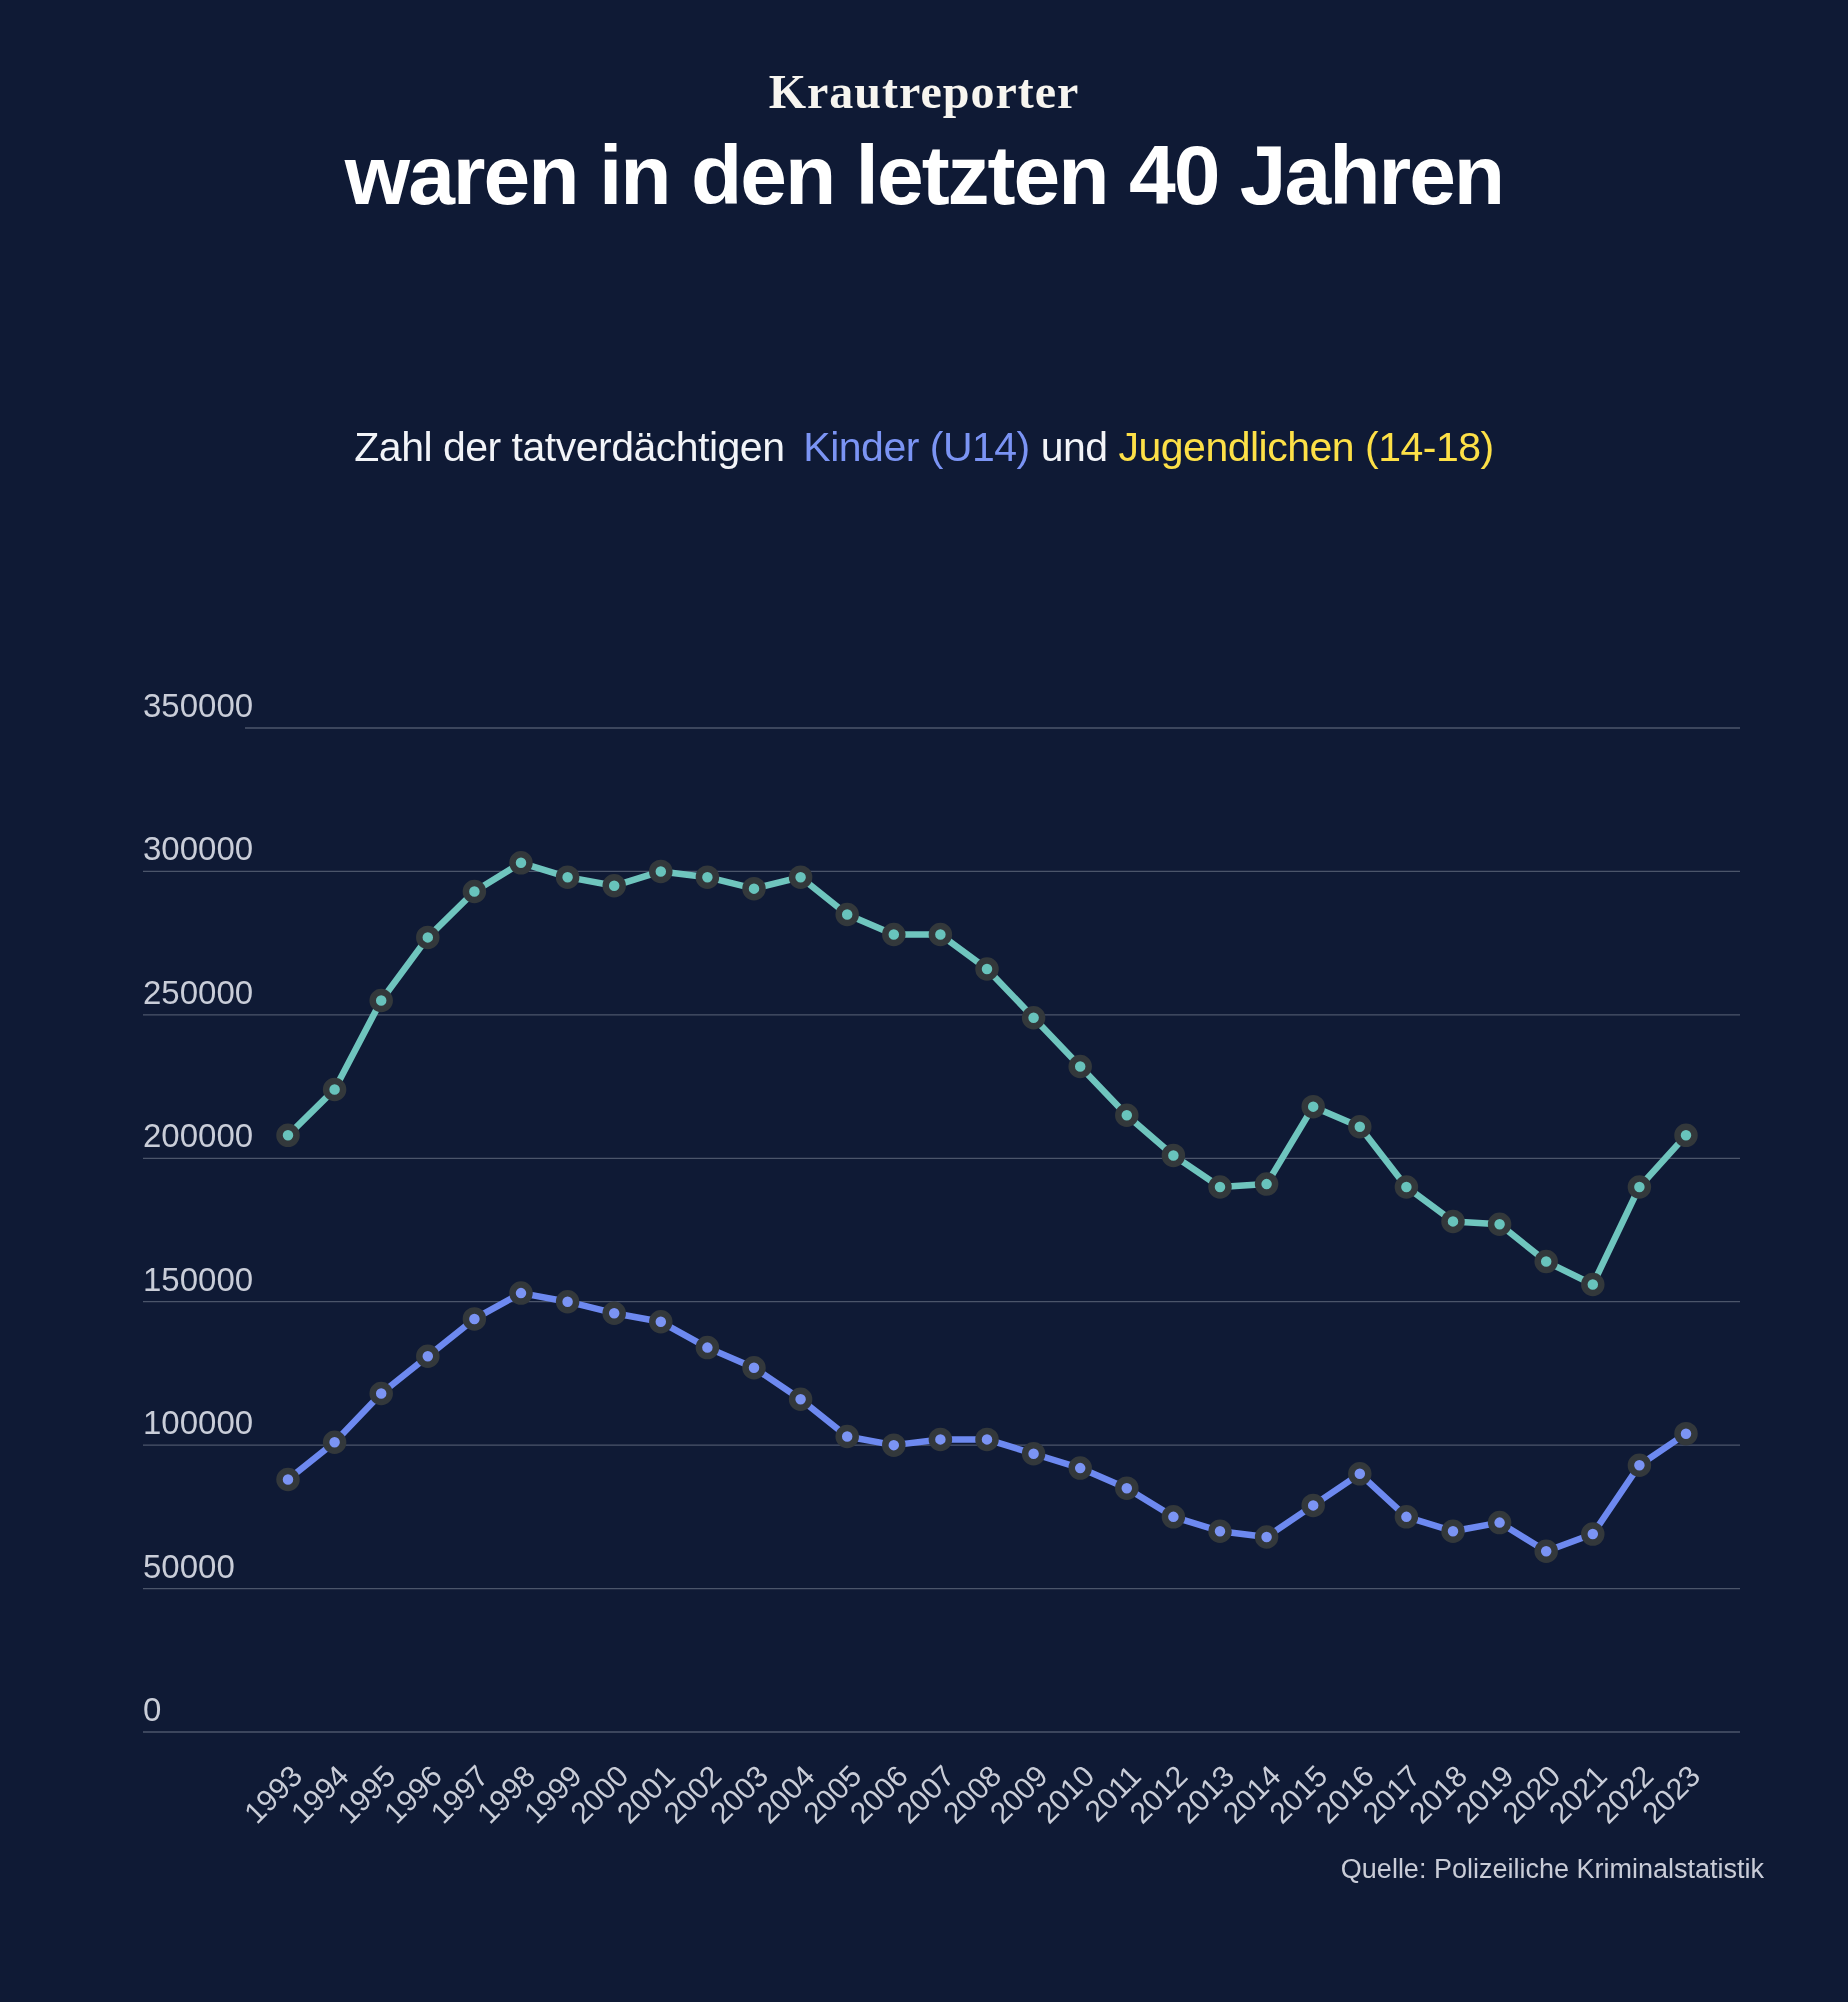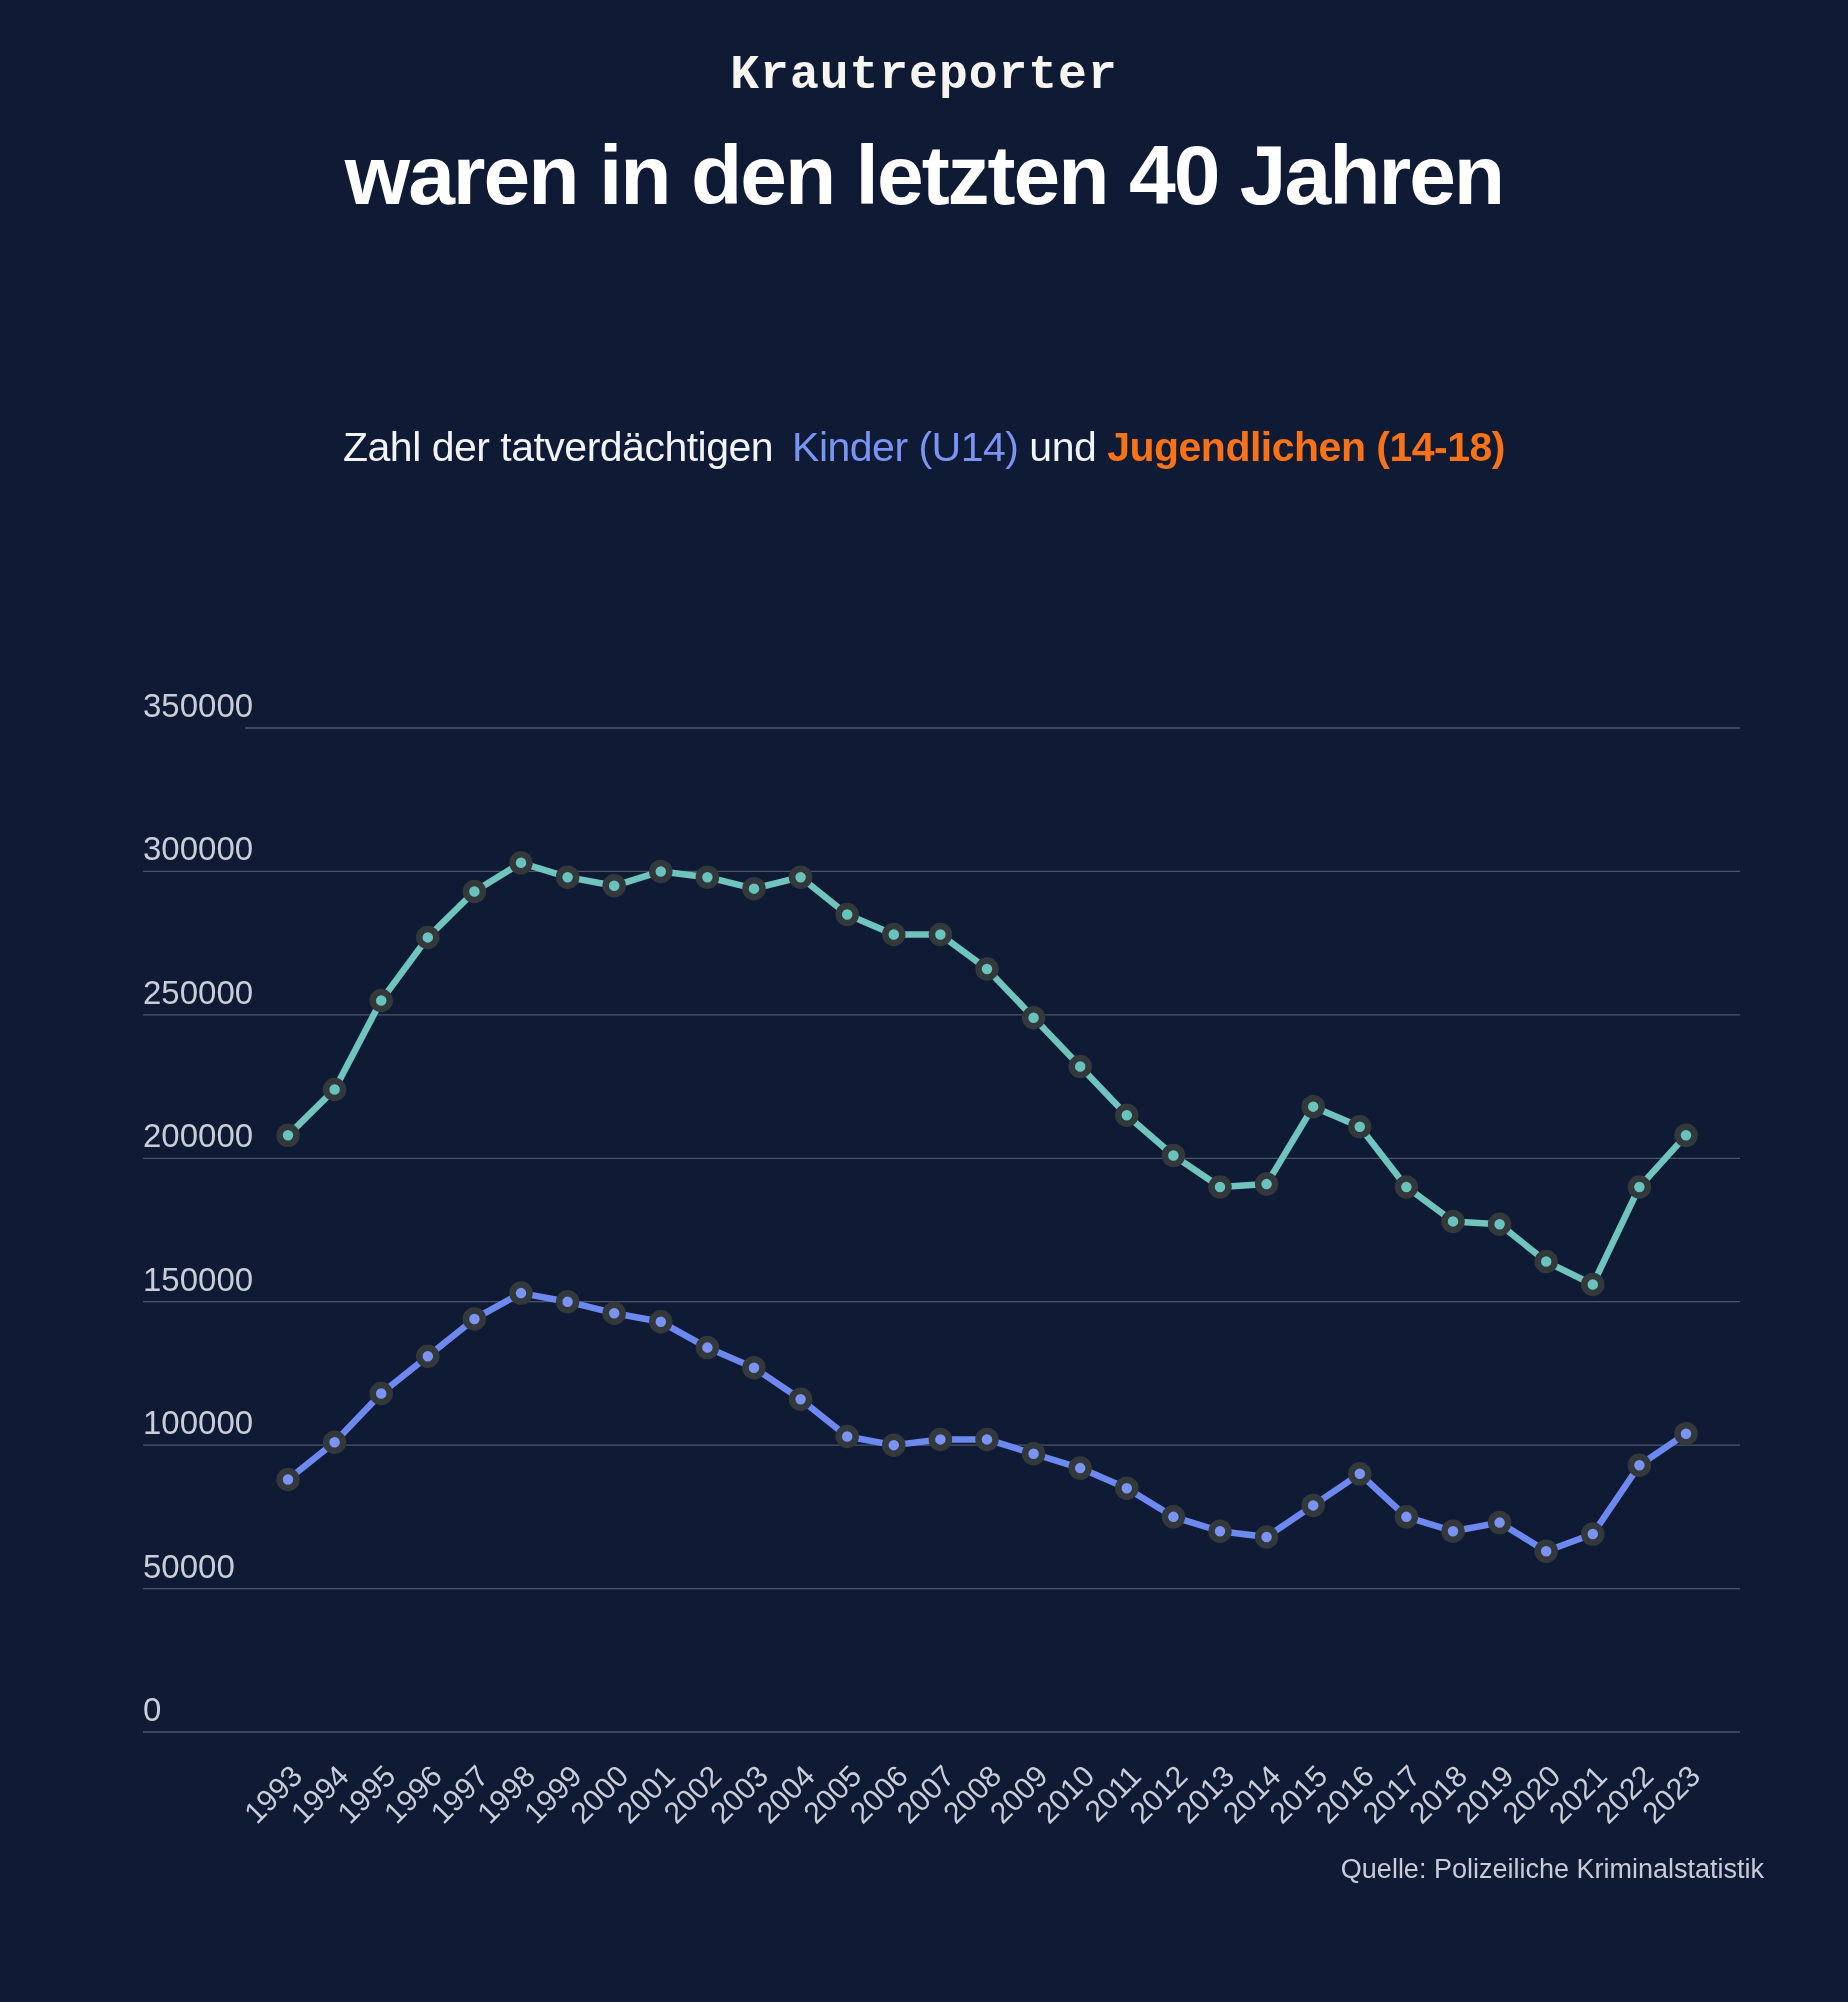--- a/index.html
+++ b/index.html
@@ -5,23 +5,23 @@
   html,body{margin:0;padding:0;}
   body{
     width:1848px;height:2002px;
     background:#0f1a35;
     font-family:"Liberation Sans", sans-serif;
     position:relative;
     overflow:hidden;
   }
   .stage{position:absolute;inset:0;}
   .logo{
-    position:absolute;top:48px;left:0;width:100%;
+    position:absolute;top:64px;left:0;width:100%;
     text-align:center;
-    font-family:Liberation Mono, monospace;
+    font-family:Liberation Serif, serif;
     font-weight:700;
     font-size:48px;
     color:#f7f5f0;
     letter-spacing:1px;
   }
   .title{
     position:absolute;top:128px;left:0;width:100%;
     text-align:center;
     color:#ffffff;
     font-weight:700;
@@ -30,21 +30,21 @@
     letter-spacing:-2px;
   }
   .subtitle{
     position:absolute;top:424px;left:0;width:100%;
     text-align:center;
     color:#f2f4f8;
     font-size:41px;
     letter-spacing:-0.5px;
   }
   .subtitle .c-kinder{color:#7b94f4;margin-left:8px;}
-  .subtitle .c-jugend{color:#f97316;font-weight:bold;}
+  .subtitle .c-jugend{color:#fde047;}
   .source{
     position:absolute;top:1854px;right:84px;
     font-size:27px;
     color:#c9ccd7;
   }
   svg{position:absolute;top:0;left:0;}
   text.ytick{
     font-family:"Liberation Sans", sans-serif;
     font-size:33px;
     fill:#c9cdd8;

